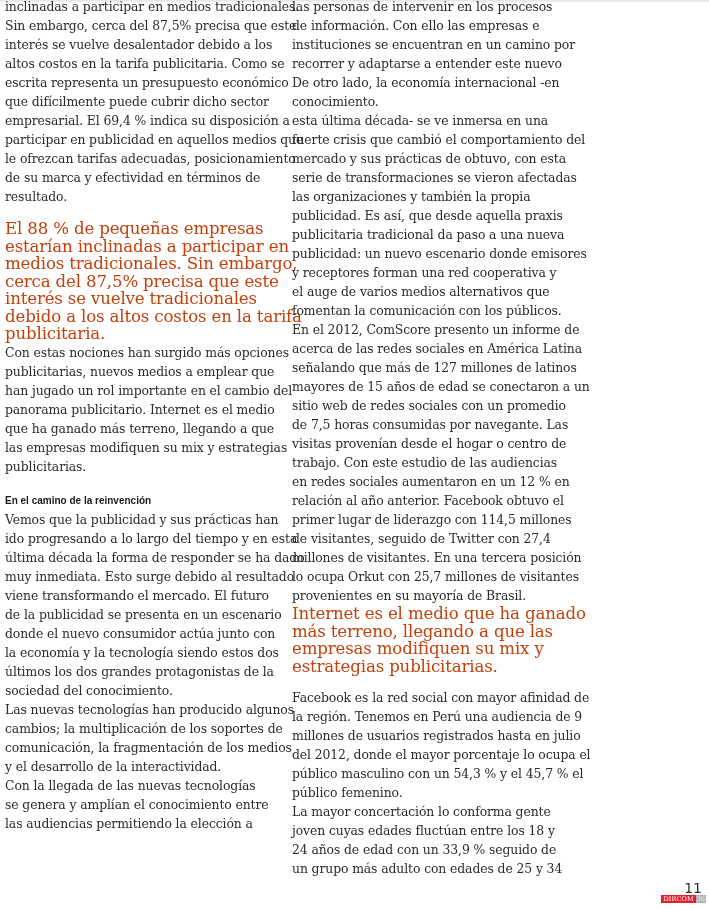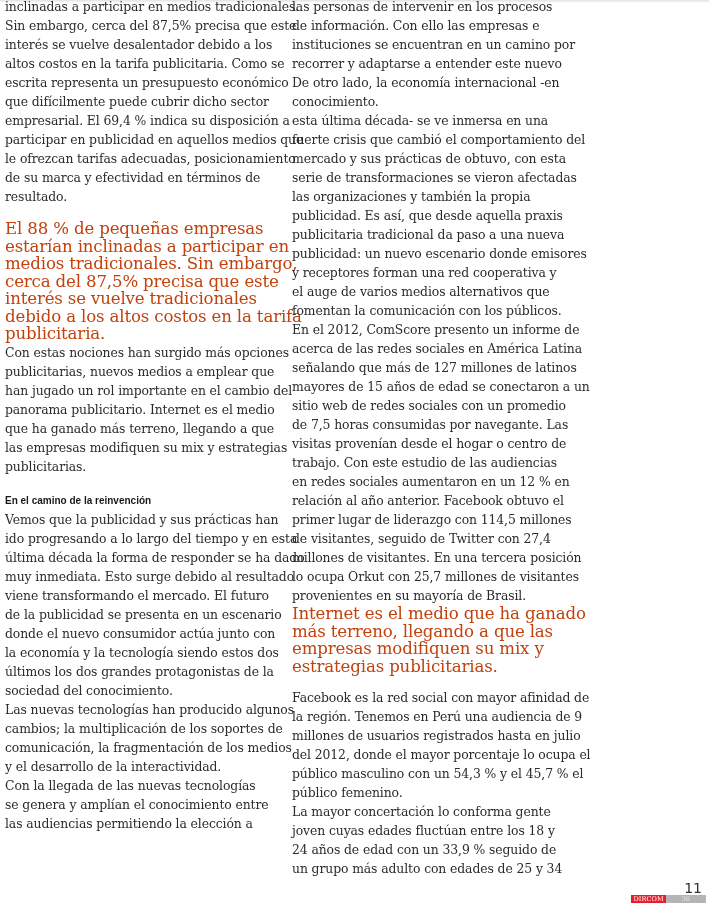--- a/index.html
+++ b/index.html
@@ -78,21 +78,21 @@
       line-height: 8px;
       padding: 0 2px;
       letter-spacing: 0.1px;
     }
     .badge-issue {
       background: #b5b5b5;
       color: #e6e6e6;
       font-family: "DejaVu Serif", "Liberation Serif", serif;
       font-size: 6.5px;
       line-height: 8px;
-      padding: 0 16px;
+      padding: 0 1px;
     }
   </style>
 </head>
 <body>
 
 <div class="top-shadow"></div>
 
 <div class="col col-left">
   <div class="p">
       <span class="ln">inclinadas a participar en medios tradicionales.</span>

